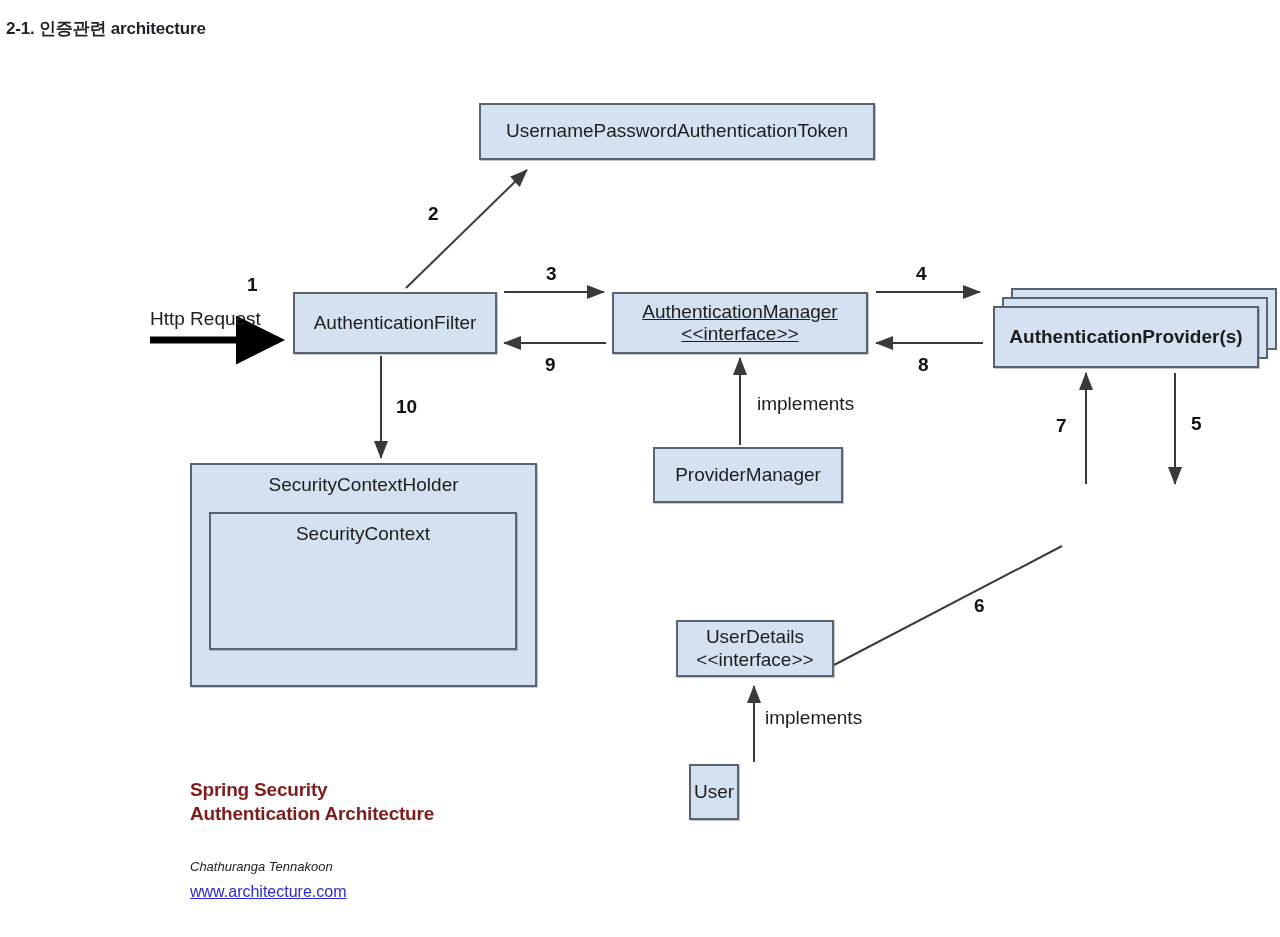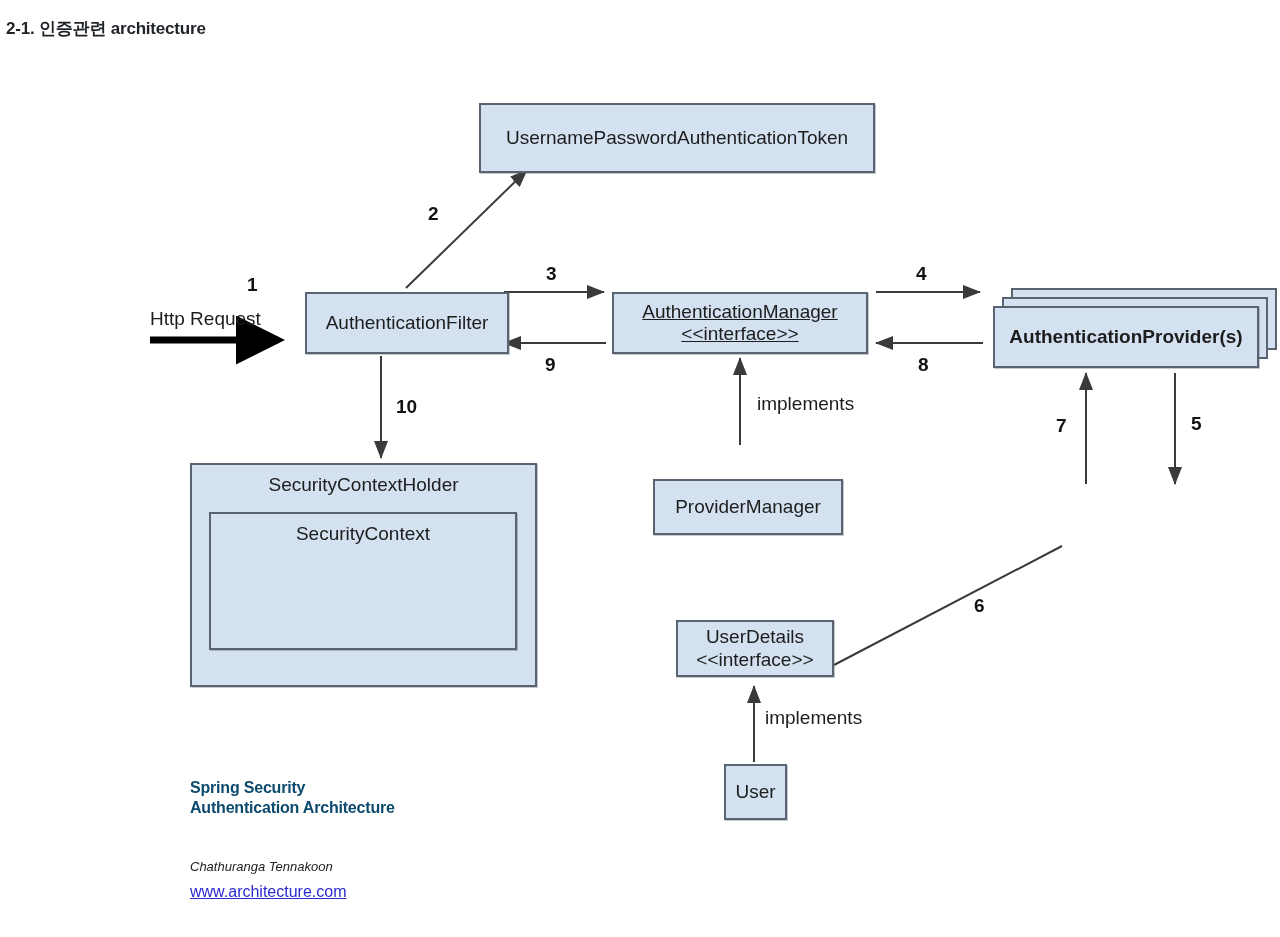--- a/index.html
+++ b/index.html
@@ -29,21 +29,21 @@
     position:absolute;box-sizing:border-box;
     background:#d3e1f0;border:2px solid #5a6470;
   }
   .label{
     position:absolute;font-size:19px;color:#1d1d1d;white-space:nowrap;
   }
   .num{
     position:absolute;font-size:19px;font-weight:bold;color:#121212;white-space:nowrap;
   }
   .caption-title{
-    position:absolute;font-size:16px;font-weight:bold;color:#0c4a6e;
+    position:absolute;font-size:19px;font-weight:bold;color:#7f1d1d;
     line-height:1.28;white-space:pre-line;letter-spacing:-0.2px;
   }
   .caption-author{position:absolute;font-size:13px;color:#222;white-space:nowrap;font-style:italic;}
   .caption-link{
     position:absolute;font-size:16px;color:#2a2ad0;white-space:nowrap;
     text-decoration:underline;cursor:pointer;
   }
 </style>
 </head>
 <body>
@@ -110,57 +110,57 @@
     </g>
 
     <g>
       <line x1="754" y1="762" x2="754" y2="686" stroke="#3a3a3a" stroke-width="2" marker-end="url(#ah-thin)"></line>
     </g>
   </svg>
 
   <div class="stack-shadow" style="left:1011px;top:288px;width:266px;height:62px;"></div>
   <div class="stack-shadow" style="left:1002px;top:297px;width:266px;height:62px;"></div>
 
-  <div class="node" style="left:479px;top:103px;width:396px;height:70px;">
+  <div class="node" style="left:479px;top:103px;width:396px;height:57px;">
     <span>UsernamePasswordAuthenticationToken</span>
   </div>
 
-  <div class="node" style="left:293px;top:292px;width:204px;height:62px;margin-left:12px;">
+  <div class="node" style="left:293px;top:292px;width:204px;height:62px;">
     <span>AuthenticationFilter</span>
   </div>
 
   <div class="node" style="left:612px;top:292px;width:256px;height:62px;white-space:pre-line;text-decoration:underline;">
     <span>AuthenticationManager
 &lt;&lt;interface&gt;&gt;</span>
   </div>
 
   <div class="node" style="left:993px;top:306px;width:266px;height:62px;font-weight:bold;">
     <span>AuthenticationProvider(s)</span>
   </div>
 
-  <div class="node" style="left:653px;top:447px;width:190px;height:56px;margin-top:32px;">
+  <div class="node" style="left:653px;top:447px;width:190px;height:56px;">
     <span>ProviderManager</span>
   </div>
 
 
   <div class="node topalign" style="left:190px;top:463px;width:347px;height:224px;">
     <span>SecurityContextHolder</span>
   </div>
 
   <div class="node topalign" style="left:209px;top:512px;width:308px;height:138px;">
     <span>SecurityContext</span>
   </div>
 
 
   <div class="node" style="left:676px;top:620px;width:158px;height:57px;white-space:pre-line;">
     <span>UserDetails
 &lt;&lt;interface&gt;&gt;</span>
   </div>
 
-  <div class="node" style="left:724px;top:764px;width:63px;height:56px;align-items:center;">
+  <div class="node" style="left:689px;top:764px;width:50px;height:56px;align-items:center;">
     <span>User</span>
   </div>
 
   <div class="label" style="left:150px;top:308px;">Http Request</div>
   <div class="label" style="left:757px;top:393px;">implements</div>
   <div class="label" style="left:765px;top:707px;">implements</div>
 
   <div class="num" style="left:247px;top:274px;">1</div>
   <div class="num" style="left:428px;top:203px;">2</div>
   <div class="num" style="left:546px;top:263px;">3</div>

